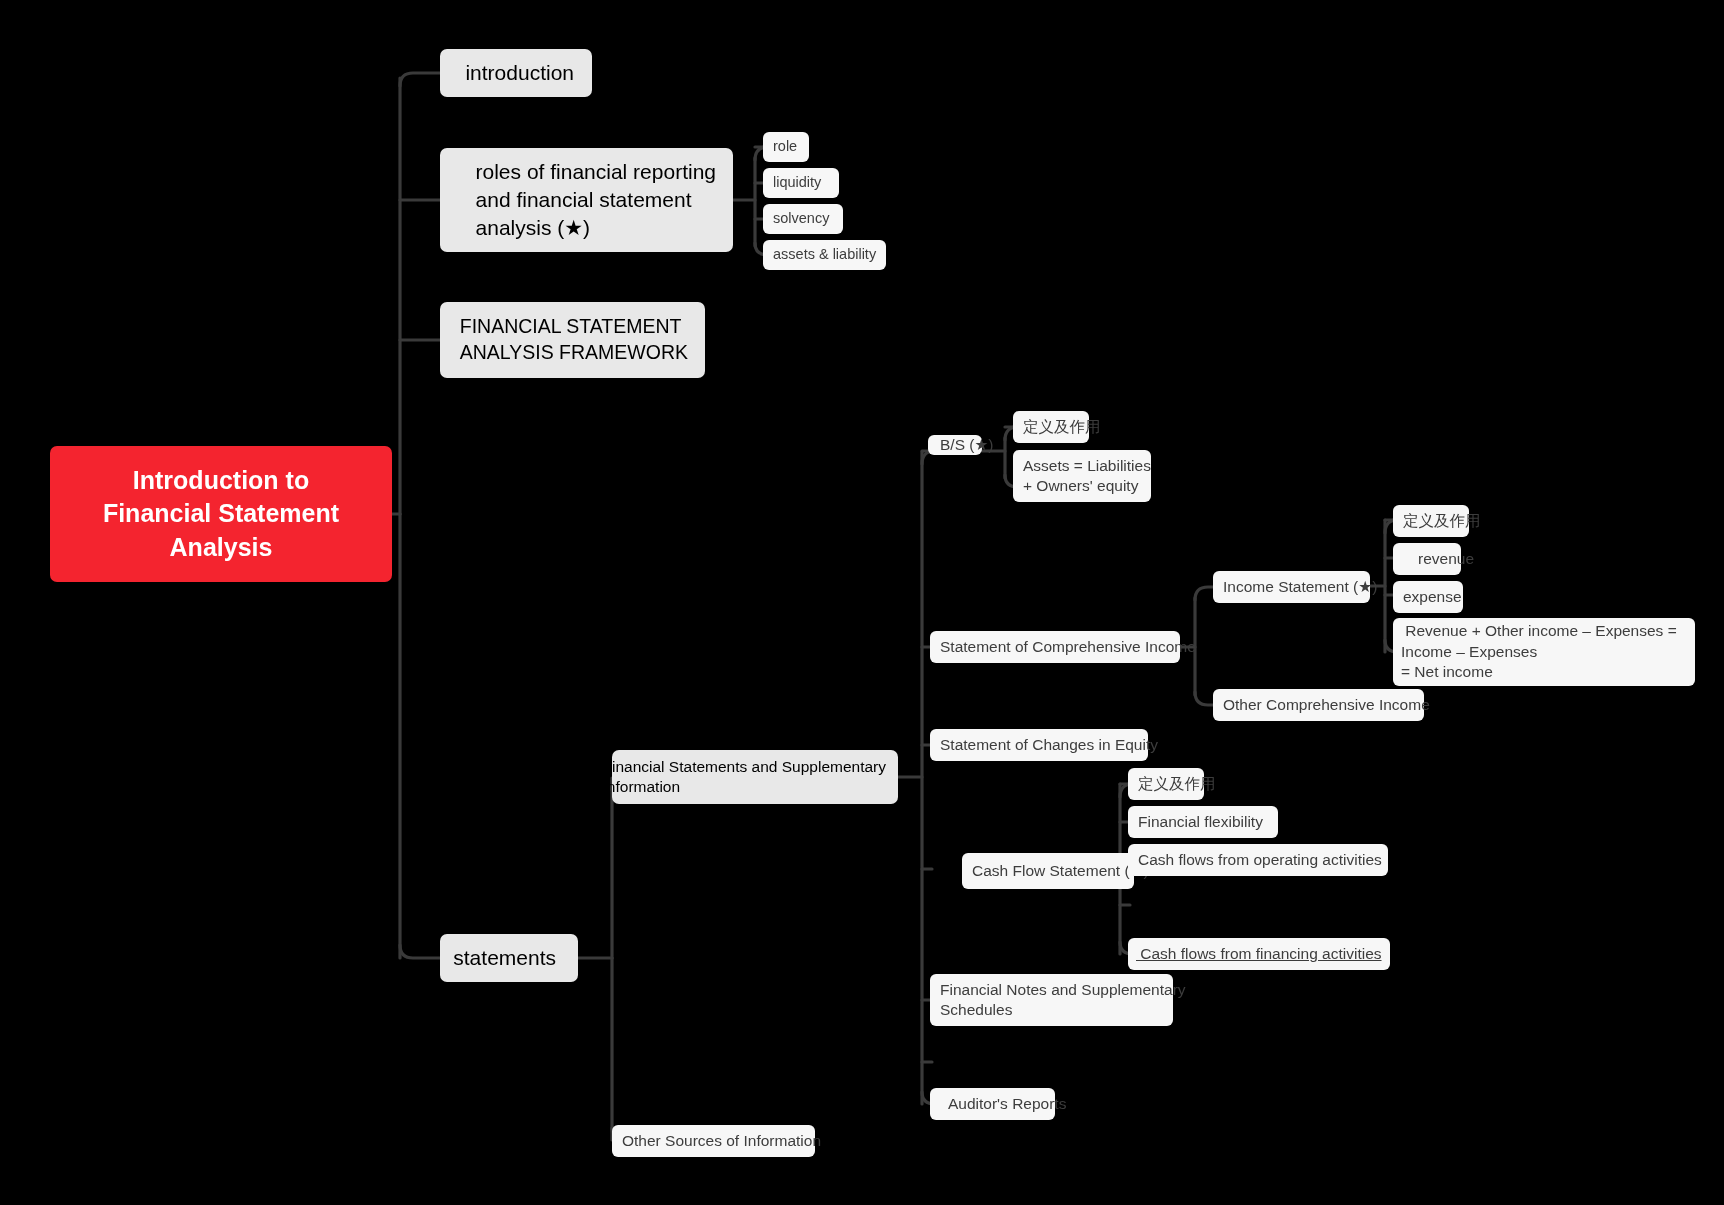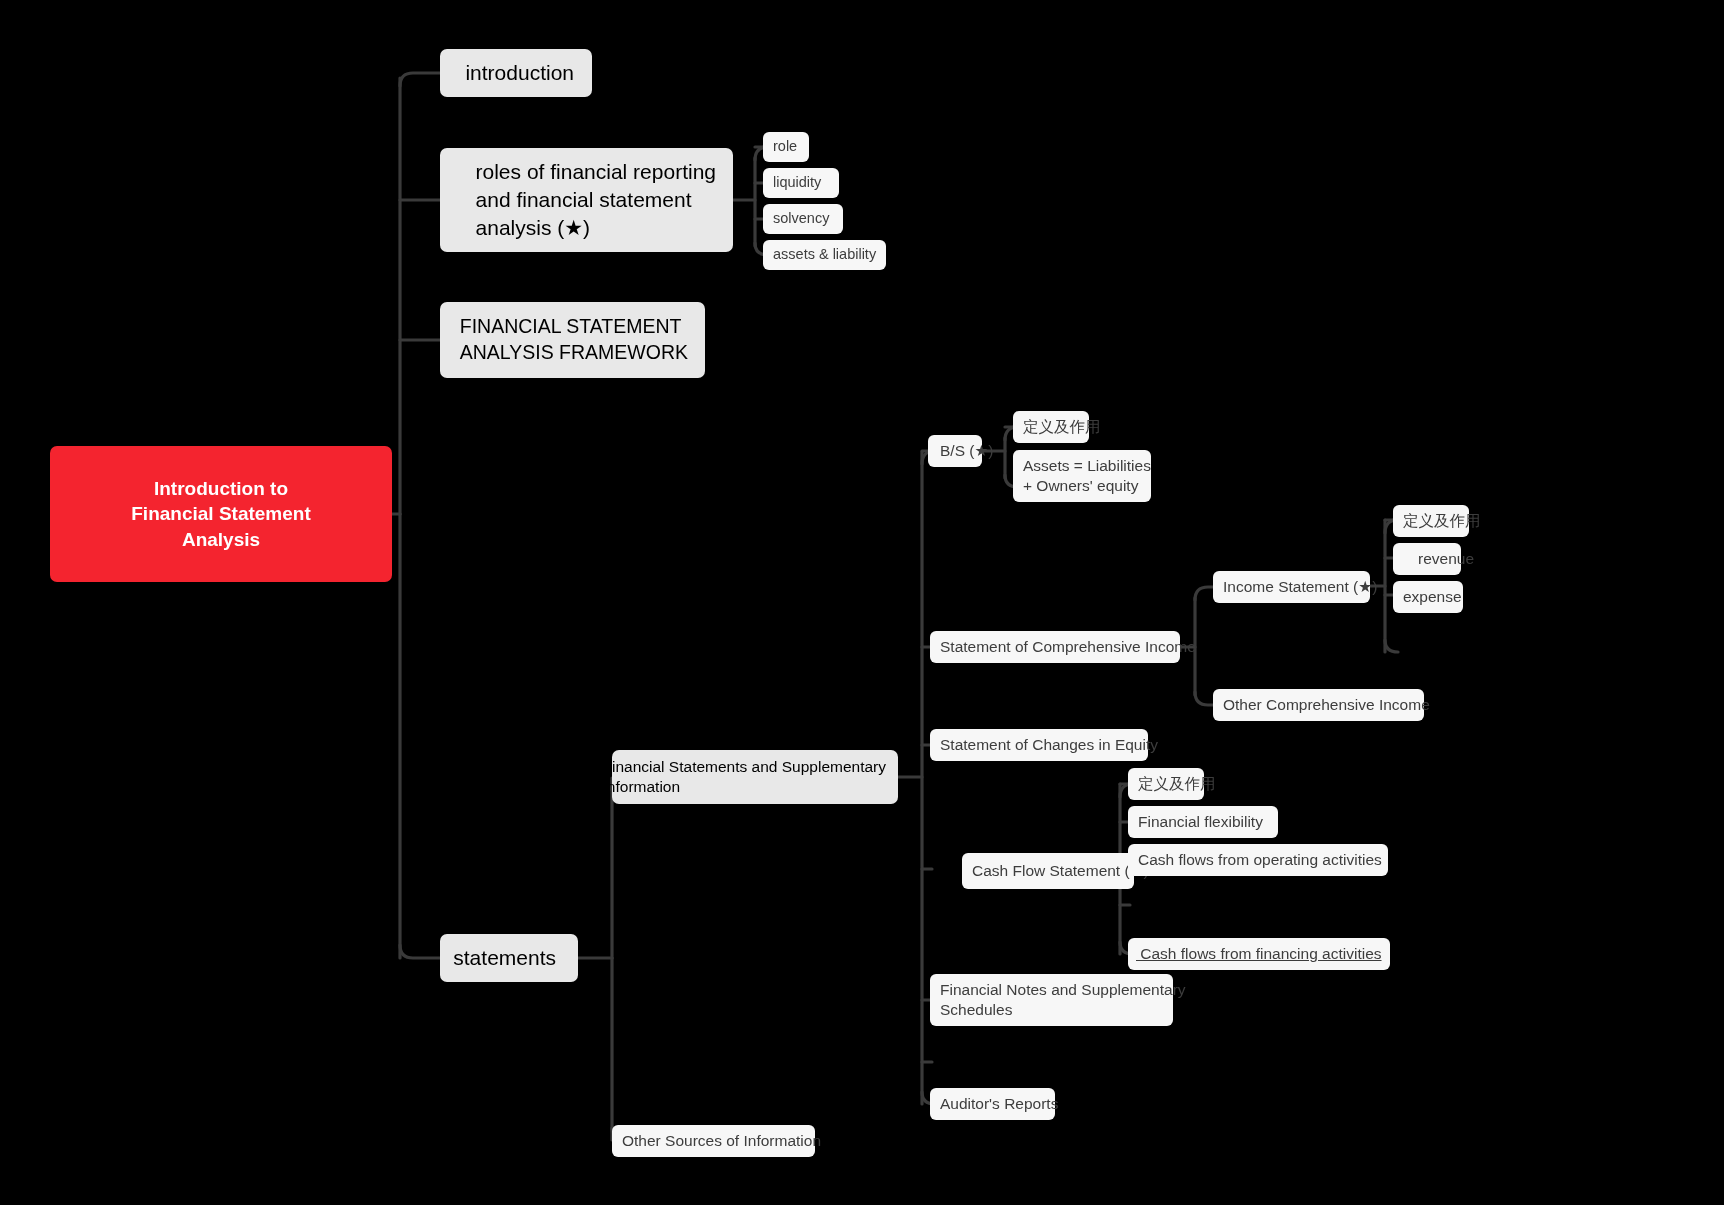--- a/index.html
+++ b/index.html
@@ -30,21 +30,21 @@
     display: flex;
     align-items: center;
     white-space: pre;
     line-height: 1.32;
   }
   
   .n-root {
     background: #f4242f;
     color: #ffffff;
     font-weight: bold;
-    font-size: 19px;
+    font-size: 25px;
     border-radius: 7px;
     justify-content: center;
     text-align: center;
     line-height: 1.33;
   }
   
   .n-l2 {
     background: #e8e8e8;
     color: #000000;
     border-radius: 7px;
@@ -175,21 +175,21 @@
 
   <div class="node n-l2 fs-16" style="left:612px; top:750px; width:286px; height:54px; padding:0 12px;">
     <span>Financial Statements and Supplementary
 Information</span>
   </div>
 
   <div class="node n-l3 fs-16" style="left:612px; top:1125px; width:203px; height:32px; padding:0 10px;">
     <span>Other Sources of Information</span>
   </div>
 
-  <div class="node n-l3 fs-16" style="left:928px; top:435px; width:54px; height:32px; padding:0 12px;">
+  <div class="node n-l3 fs-16" style="left:928px; top:435px; width:54px; height:20px; padding:0 12px;">
     <span>B/S (★)</span>
   </div>
 
   <div class="node n-l3 fs-16" style="left:1013px; top:411px; width:76px; height:32px; padding:0 10px;">
     <span>定义及作用</span>
   </div>
 
   <div class="node n-l3 fs-16" style="left:1013px; top:450px; width:138px; height:52px; padding:0 10px;">
     <span>Assets = Liabilities
 + Owners' equity</span>
@@ -205,20 +205,25 @@
 
   <div class="node n-l3 fs-16" style="left:1393px; top:505px; width:76px; height:32px; padding:0 10px;">
     <span>定义及作用</span>
   </div>
   <div class="node n-l3 fs-16" style="left:1393px; top:543px; width:68px; height:32px; padding:0 25px;">
     <span>revenue</span>
   </div>
   <div class="node n-l3 fs-16" style="left:1393px; top:581px; width:70px; height:32px; padding:0 10px;">
     <span>expense</span>
   </div>
+  <div class="node n-l3 fs-16" style="left:1393px; top:618px; width:302px; height:68px; padding:0 8px;">
+    <span> Revenue + Other income – Expenses =
+Income – Expenses
+= Net income</span>
+  </div>
 
   <div class="node n-l3 fs-16" style="left:1213px; top:689px; width:211px; height:32px; padding:0 10px;">
     <span>Other Comprehensive Income</span>
   </div>
 
   <div class="node n-l3 fs-16" style="left:930px; top:729px; width:218px; height:32px; padding:0 10px;">
     <span>Statement of Changes in Equity</span>
   </div>
 
   <div class="node n-l3 fs-16" style="left:930px; top:853px; width:172px; height:36px; padding:0 10px;margin-left:32px;">
@@ -237,17 +242,17 @@
   <div class="node n-l3 fs-16" style="left:1128px; top:938px; width:262px; height:32px; padding:0 8px;text-decoration:underline;">
     <span> Cash flows from financing activities</span>
   </div>
 
   <div class="node n-l3 fs-16" style="left:930px; top:974px; width:243px; height:52px; padding:0 10px;">
     <span>Financial Notes and Supplementary
 Schedules</span>
   </div>
 
 
-  <div class="node n-l3 fs-16" style="left:930px; top:1088px; width:125px; height:32px; padding:0 10px;">
+  <div class="node n-l3 fs-16" style="left:930px; top:1088px; width:125px; height:32px; padding:0 18px;">
     <span>Auditor's Reports</span>
   </div>
 
 </div>
 
 </body></html>

